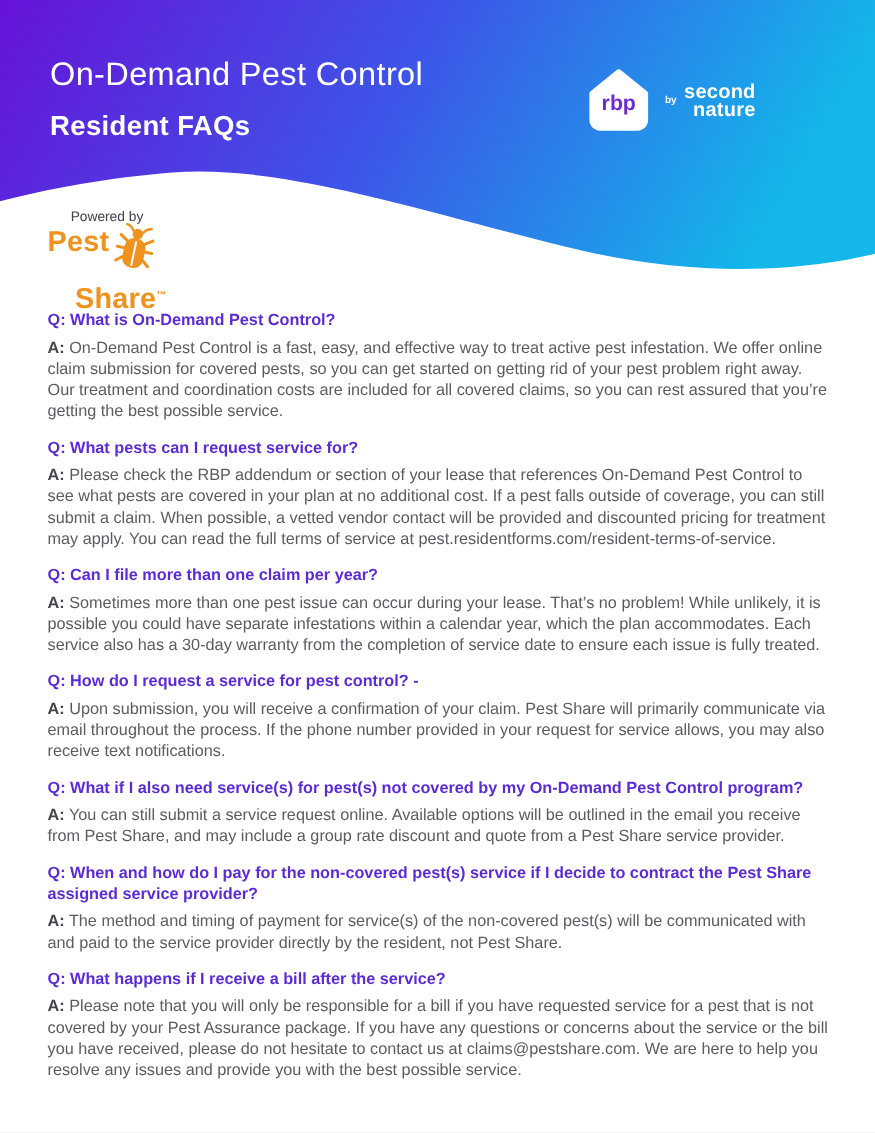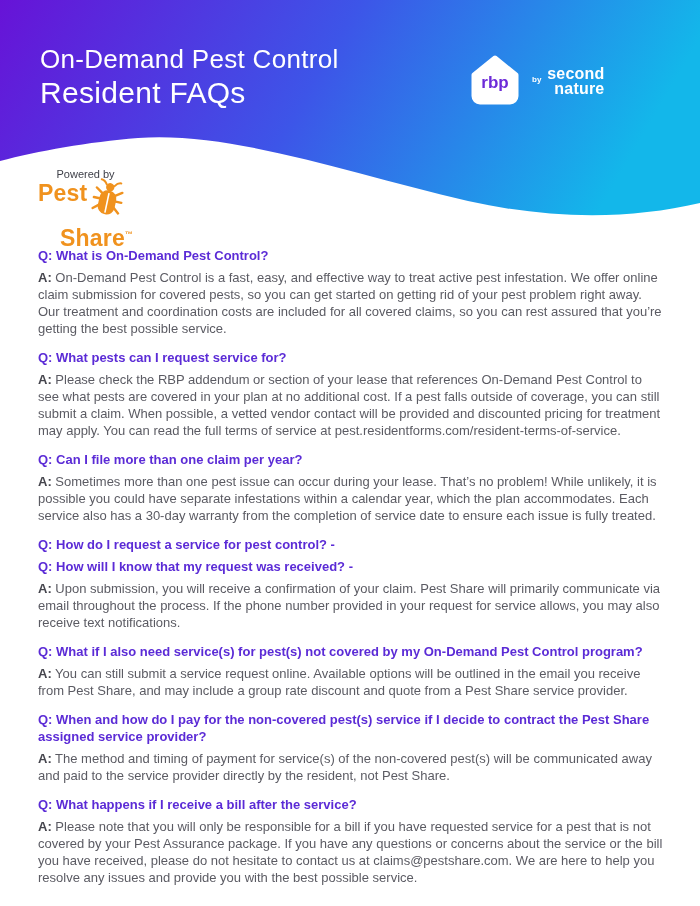--- a/index.html
+++ b/index.html
@@ -9,21 +9,21 @@
     background:#ffffff; overflow:hidden;
     font-family:"Liberation Sans", sans-serif;
     padding-left:9px;
   }
 
   
   .header { position:absolute; top:0; left:0; width:700px; height:240px; }
   .header svg.wave { position:absolute; top:0; left:0; display:block; }
   .titles { position:absolute; top:42px; left:40px; color:#ffffff; }
   .title-line1 { font-size:26px; font-weight:400; letter-spacing:.3px; line-height:34px; }
-  .title-line2 { font-size:30px; font-weight:400; letter-spacing:.3px; line-height:34px; }
+  .title-line2 { font-size:22px; font-weight:700; letter-spacing:.3px; line-height:34px;margin-top:8px; }
 
   .rbp-lockup { position:absolute; top:50px; left:464px; display:flex; align-items:center; }
   .rbp-badge { width:62px; height:62px; position:relative; flex:0 0 auto; }
   .sn-text { display:flex; margin-left:6px; color:#ffffff; }
   .sn-by { font-size:8px; font-weight:700; margin-top:9px; margin-right:2px; }
   .sn-stack { display:flex; flex-direction:column; line-height:15px; font-size:16px; font-weight:700; letter-spacing:.2px;align-items:flex-end; }
   .sn-line2 { padding-left:11px; }
 
   
   .powered { position:absolute; top:168px; left:38px; }
@@ -119,32 +119,31 @@
     <section class="faq">
       <h3>Q: Can I file more than one claim per year?</h3>
       <p><span class="a-label">A:</span> <span>Sometimes more than one pest issue can occur during your lease. That’s no problem! While unlikely, it is possible you could have separate infestations within a calendar year, which the plan accommodates. Each service also has a 30-day warranty from the completion of service date to ensure each issue is fully treated.</span></p>
     </section>
 
     <section class="faq">
       <h3>Q: How do I request a service for pest control? -</h3>
     </section>
 
     <section class="faq">
-      <h3>Q: How will I know that my request was received? -</h3>
       <p><span class="a-label">A:</span> <span>Upon submission, you will receive a confirmation of your claim. Pest Share will primarily communicate via email throughout the process. If the phone number provided in your request for service allows, you may also receive text notifications.</span></p>
     </section>
 
     <section class="faq">
       <h3>Q: What if I also need service(s) for pest(s) not covered by my On-Demand Pest Control program?</h3>
       <p><span class="a-label">A:</span> <span>You can still submit a service request online. Available options will be outlined in the email you receive from Pest Share, and may include a group rate discount and quote from a Pest Share service provider.</span></p>
     </section>
 
     <section class="faq">
       <h3>Q: When and how do I pay for the non-covered pest(s) service if I decide to contract the Pest Share assigned service provider?</h3>
-      <p><span class="a-label">A:</span> <span>The method and timing of payment for service(s) of the non-covered pest(s) will be communicated away and paid to the service provider directly by the resident, not Pest Share.</span></p>
+      <p><span class="a-label">A:</span> <span>The method and timing of payment for service(s) of the non-covered pest(s) will be communicated with and paid to the service provider directly by the resident, not Pest Share.</span></p>
     </section>
 
     <section class="faq">
       <h3>Q: What happens if I receive a bill after the service?</h3>
       <p><span class="a-label">A:</span> <span>Please note that you will only be responsible for a bill if you have requested service for a pest that is not covered by your Pest Assurance package. If you have any questions or concerns about the service or the bill you have received, please do not hesitate to contact us at claims@pestshare.com. We are here to help you resolve any issues and provide you with the best possible service.</span></p>
     </section>
 
   </div>
 </div>
 

